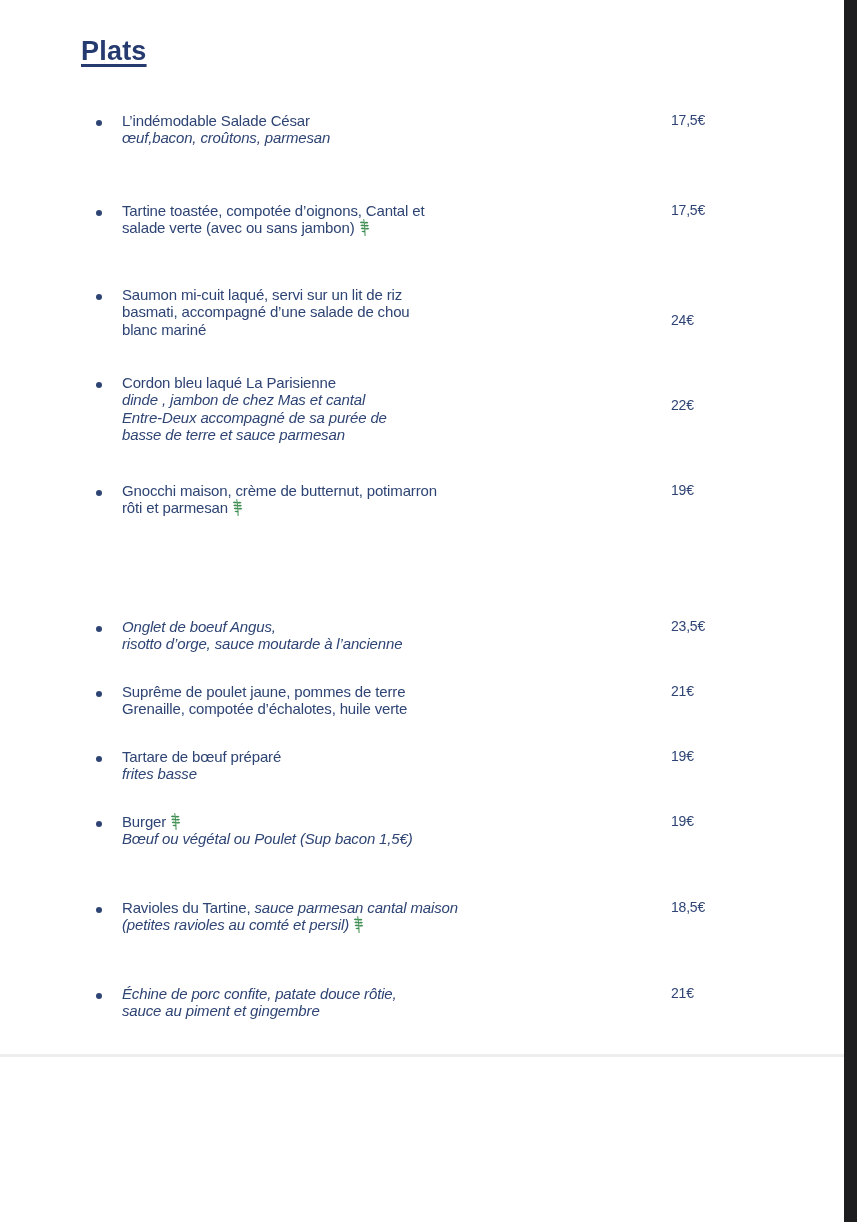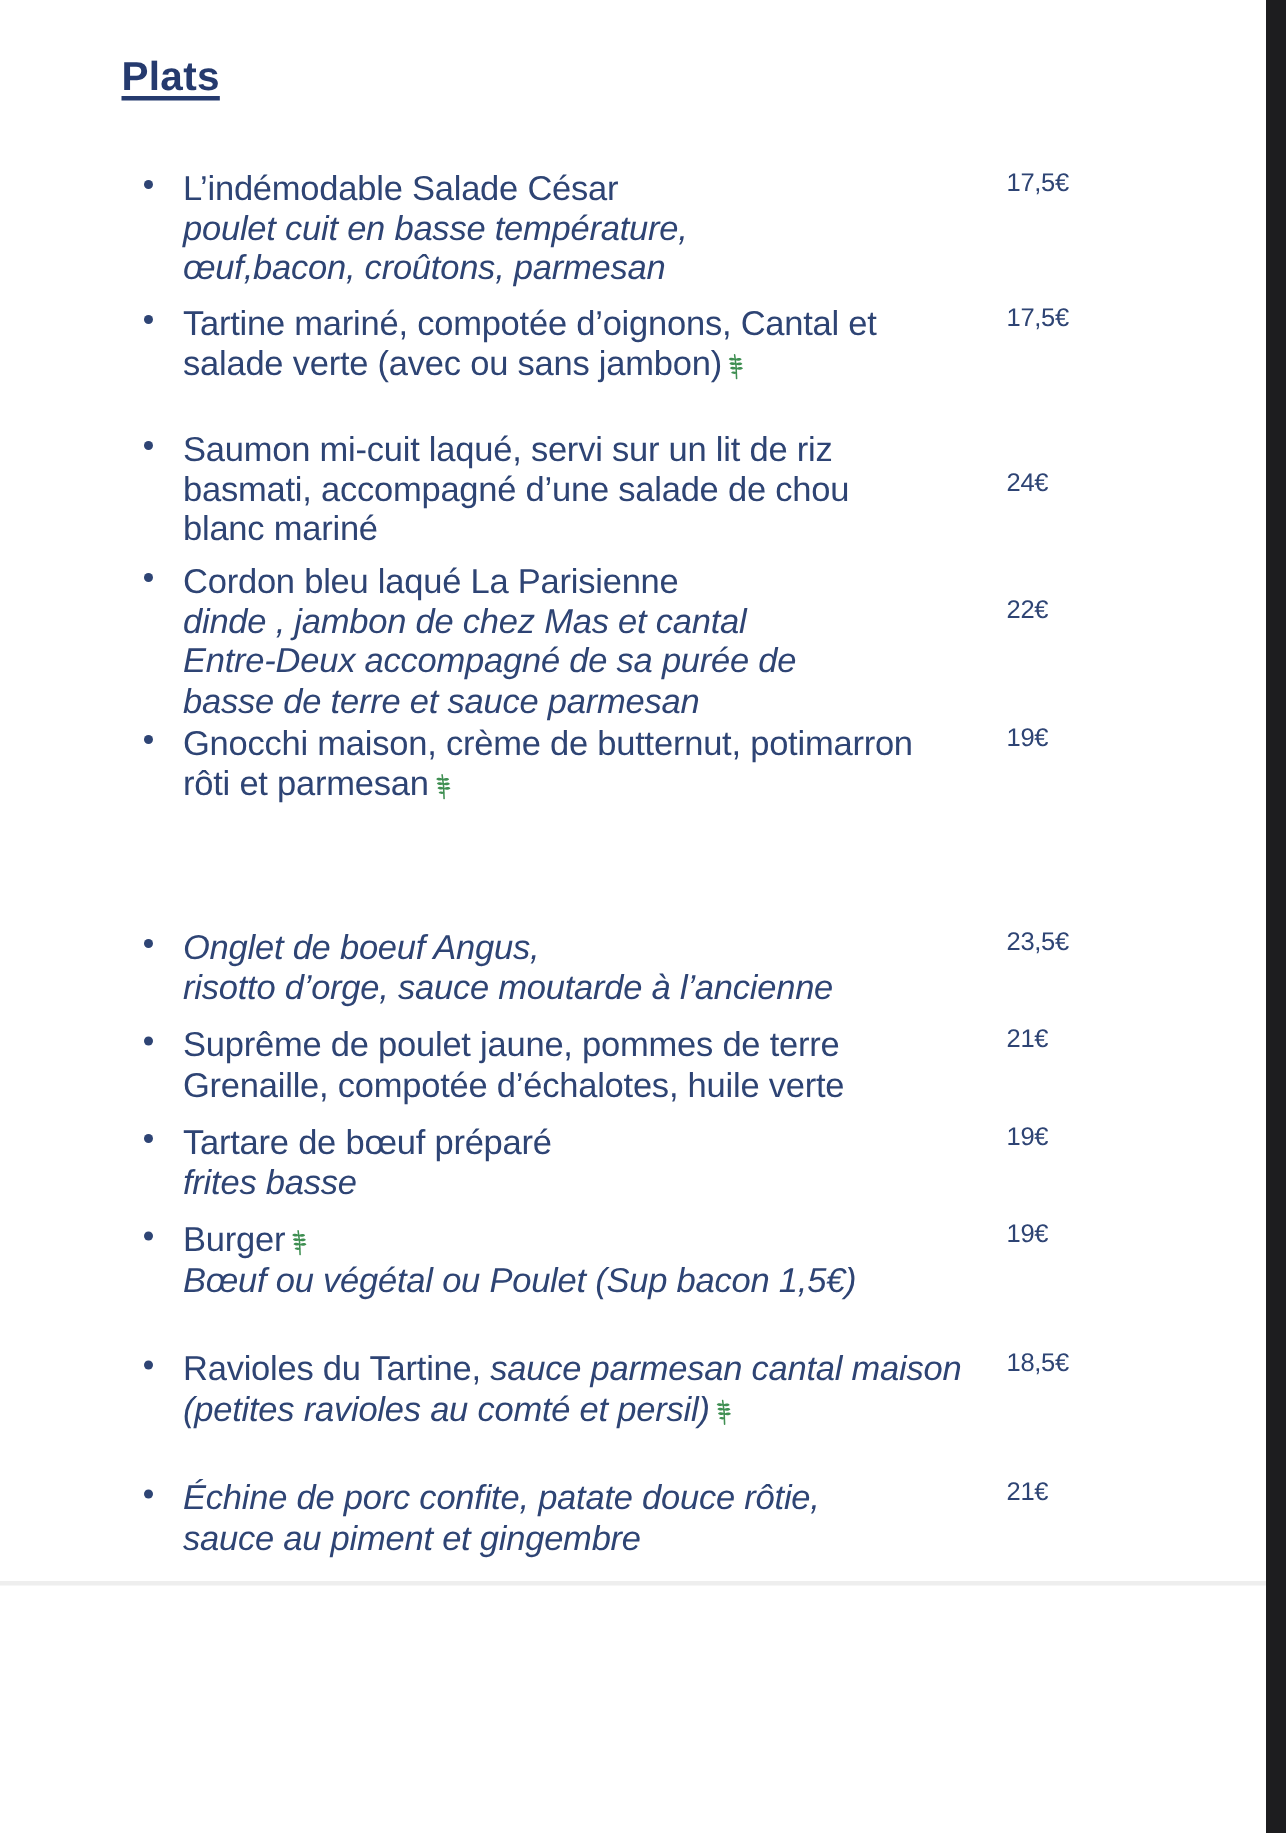--- a/index.html
+++ b/index.html
@@ -53,37 +53,37 @@
     left: 0; top: 8px;
     width: 6px; height: 6px;
     border-radius: 50%;
     background: #2e4474;
   }
   .body {
     position: relative;
     margin-left: 26px;
     width: 558px;
     color: #2e4474;
-    font-size: 23px;
+    font-size: 15px;
     line-height: 1.16;
     letter-spacing: -0.15px;
   }
   .body.justify {
     text-align: justify;
     text-align-last: left;
   }
   .name { font-style: normal; }
   .desc { font-style: italic; }
   .line { display: block; white-space: nowrap; }
   .line.wrap { white-space: normal; }
   .price {
     position: absolute;
     left: 575px;
     color: #2e4474;
-    font-size: 17px;
+    font-size: 14px;
     line-height: 1.16;
     letter-spacing: -0.2px;
     white-space: nowrap;
   }
   .leaf {
     display: inline-block;
     width: 15px; height: 17px;
     vertical-align: -3px;
     margin-left: 2px;
   }
@@ -91,29 +91,28 @@
 </head>
 <body>
 
 <div id="page">
   <div class="section-title">Plats</div>
   <div class="menu-list" id="menu-list">
       <div class="item" style="top: 112px;">
         <span class="bullet"></span>
         <div class="body">
           <span class="line name">L’indémodable Salade César</span>
-          <span class="line desc">poulet cuit en basse température,</span>
           <span class="line desc">œuf,bacon, croûtons, parmesan</span>
         </div>
         <div class="price" style="top: 0px;">17,5€</div>
       </div>
       <div class="item" style="top: 202px;">
         <span class="bullet"></span>
         <div class="body justify">
-          <span class="line wrap name">Tartine mariné, compotée d’oignons, Cantal et</span>
+          <span class="line wrap name">Tartine toastée, compotée d’oignons, Cantal et</span>
           <span class="line wrap name">salade verte (avec ou sans jambon)<span class="leaf"><svg viewBox="0 0 16 18" width="15" height="17" xmlns="http://www.w3.org/2000/svg">
                 <path d="M8.6 17.5 C8.6 12 8.2 6 7.2 0.5" stroke="#3f8f52" stroke-width="1.1" fill="none" stroke-linecap="round"></path>
                 <path d="M7.4 3.2 C5.2 2.2 3.6 2.6 3.0 3.6 C4.0 4.6 6.0 4.8 7.6 4.2 Z" fill="#3f8f52"></path>
                 <path d="M7.7 3.4 C9.9 2.4 11.6 2.8 12.2 3.8 C11.2 4.8 9.2 5.0 7.6 4.4 Z" fill="#3f8f52"></path>
                 <path d="M7.9 6.4 C5.7 5.4 4.1 5.8 3.5 6.8 C4.5 7.8 6.5 8.0 8.1 7.4 Z" fill="#3f8f52"></path>
                 <path d="M8.2 6.6 C10.4 5.6 12.1 6.0 12.7 7.0 C11.7 8.0 9.7 8.2 8.1 7.6 Z" fill="#3f8f52"></path>
                 <path d="M8.3 9.6 C6.1 8.6 4.5 9.0 3.9 10.0 C4.9 11.0 6.9 11.2 8.5 10.6 Z" fill="#3f8f52"></path>
                 <path d="M8.6 9.8 C10.8 8.8 12.5 9.2 13.1 10.2 C12.1 11.2 10.1 11.4 8.5 10.8 Z" fill="#3f8f52"></path>
                 <path d="M8.6 12.8 C6.6 12.0 5.2 12.4 4.7 13.3 C5.6 14.2 7.4 14.3 8.8 13.7 Z" fill="#3f8f52"></path>
               </svg></span></span>

